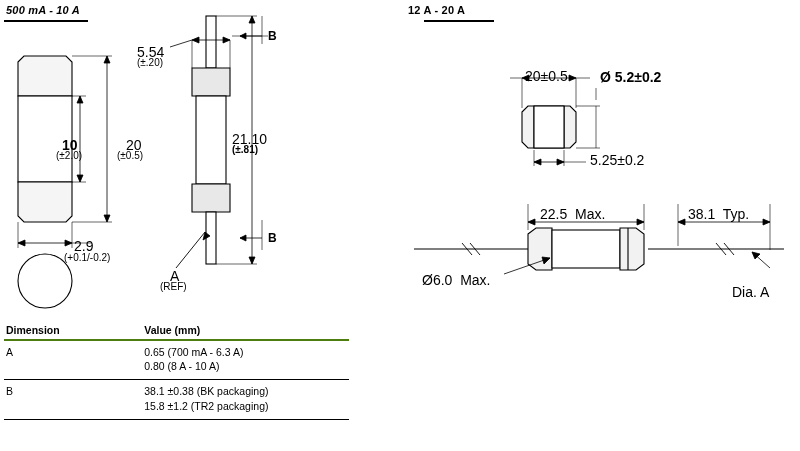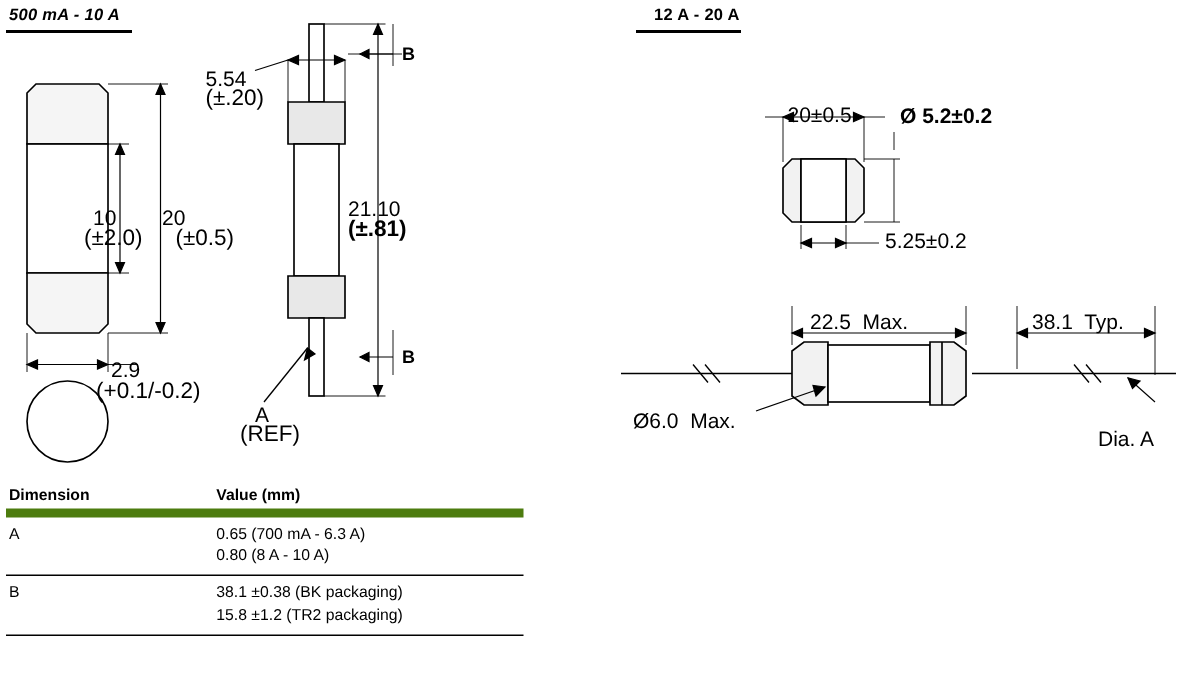--- a/index.html
+++ b/index.html
@@ -15,58 +15,58 @@
   #left-panel{left:0;width:400px;}
   #right-panel{left:400px;width:400px;}
 
   .panel-title{
     position:absolute;
     font-size:11px;
     font-weight:bold;
     letter-spacing:0.2px;
   }
   #left-title{left:6px;top:4px;font-style:italic;}
-  #right-title{left:36px;top:4px;}
+  #right-title{left:8px;top:4px;}
   .title-rule{
     position:absolute;
     height:2px;background:#000;
   }
 
   svg{position:absolute;left:0;top:0;overflow:visible;}
 
   
   .dim-table{
     position:absolute;
     border-collapse:collapse;
     font-size:10.5px;
   }
   .dim-table th{
     text-align:left;
     font-weight:bold;
     font-size:10.5px;
     padding:2px 4px 3px 2px;
-    border-bottom:6px solid #4d7c0f;
+    border-bottom:2px solid #4d7c0f;
   }
   .dim-table td{
     vertical-align:top;
     padding:4px 4px 6px 2px;
     border-bottom:1px solid #000;
     line-height:1.35;
   }
   .col-dim{width:115px;}
   .col-val{width:175px;}
   #left-table{left:4px;top:322px;width:345px;}
 
   .txt{
     position:absolute;
     font-size:14px;
     line-height:1.25;
     white-space:pre;
   }
-  .txt.small{font-size:15px;}
+  .txt.small{font-size:10px;}
   .txt.bold{font-weight:bold;font-size:12px;}
 </style>
 </head>
 <body>
 
 <div class="panel" id="left-panel">
 
   <div class="panel-title" id="left-title">500 mA - 10 A</div>
   <div class="title-rule" style="left:4px;top:20px;width:84px;"></div>
 
@@ -138,24 +138,24 @@
       <line x1="262" y1="220" x2="262" y2="250" stroke-width="0.6"></line>
 
       <line x1="176" y1="268" x2="205" y2="232" stroke-width="0.9"></line>
       <path d="M205 232 l-2 8 l7 -4 z"></path>
     </g>
   </svg>
 
   <div class="txt" style="left:137px;top:44px;">5.54</div>
   <div class="txt small" style="left:137px;top:57px;">(±.20)</div>
 
-  <div class="txt" style="left:62px;top:137px;">10</div>
+  <div class="txt" style="left:62px;top:137px;font-weight:bold;">10</div>
   <div class="txt small" style="left:56px;top:150px;">(±2.0)</div>
 
-  <div class="txt" style="left:108px;top:137px;text-align:right;">20</div>
+  <div class="txt" style="left:126px;top:137px;text-align:right;">20</div>
   <div class="txt small" style="left:117px;top:150px;">(±0.5)</div>
 
   <div class="txt" style="left:232px;top:131px;">21.10</div>
   <div class="txt small" style="left:232px;top:144px;font-weight:bold;">(±.81)</div>
 
   <div class="txt" style="left:74px;top:238px;">2.9</div>
   <div class="txt small" style="left:64px;top:252px;">(+0.1/-0.2)</div>
 
   <div class="txt bold" style="left:268px;top:29px;">B</div>
   <div class="txt bold" style="left:268px;top:231px;">B</div>

